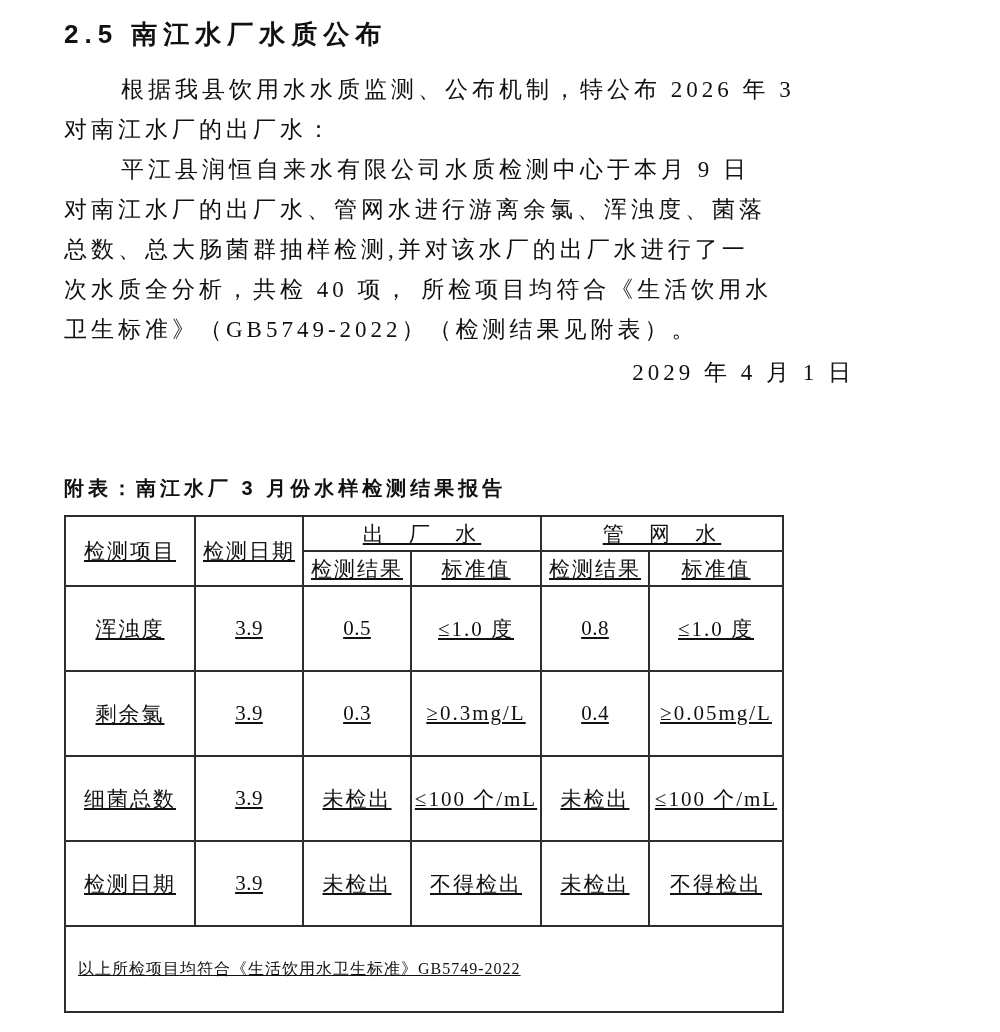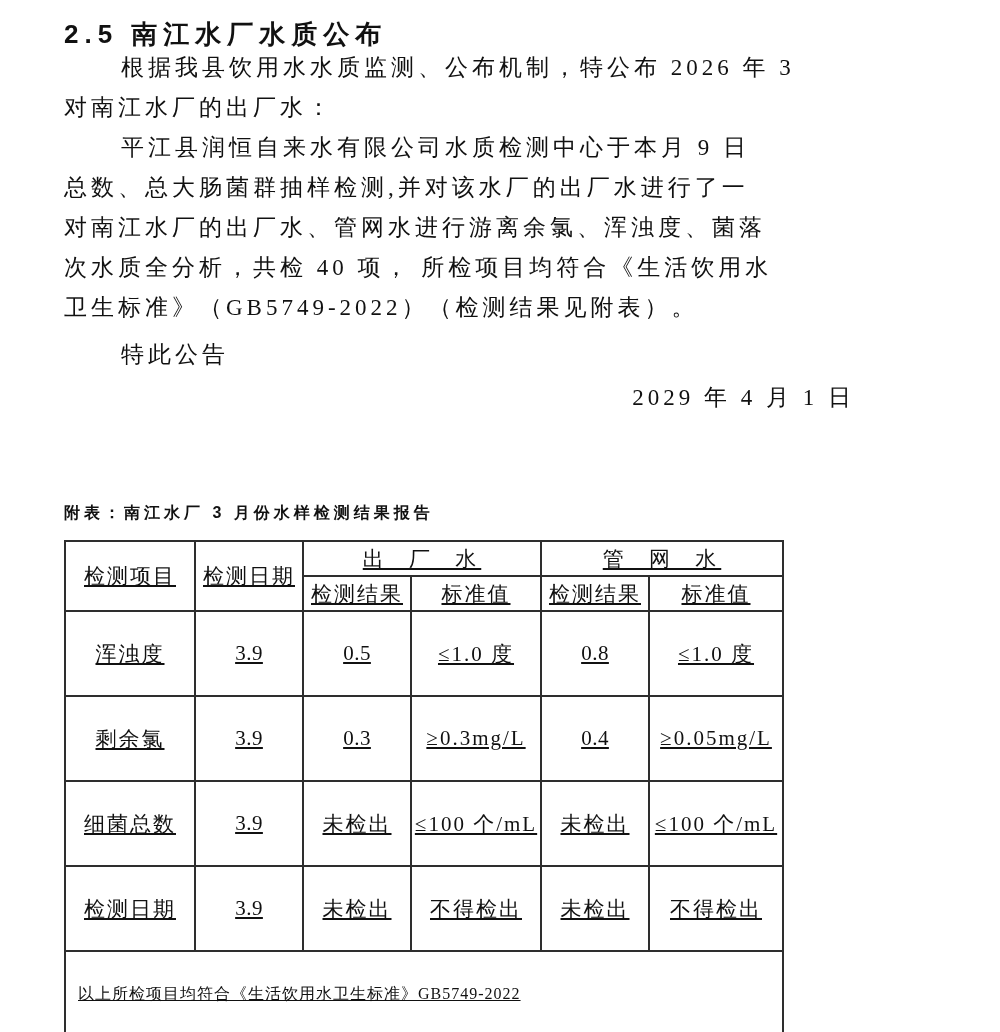--- a/index.html
+++ b/index.html
@@ -17,41 +17,41 @@
   .h1 {
     font-family: "Liberation Sans", sans-serif;
     font-weight: bold;
     font-size: 26px;
     line-height: 28px;
     letter-spacing: 6px;
     white-space: nowrap;
   }
 
   .para { margin: 0; }
-  .p1 { }
+  .p1 { margin-top: 22px; }
   .line {
     font-family: "Liberation Serif", serif;
     font-size: 23px;
     line-height: 40px;
     letter-spacing: 4px;
     white-space: nowrap;
   }
   .indent { text-indent: 57px; }
   .closing { margin-top: 7px; }
   .dateline {
     margin-top: 3px;
     text-align: right;
     white-space: nowrap;
   }
 
   .h2 {
     margin-top: 82px;
     font-family: "Liberation Sans", sans-serif;
     font-weight: bold;
-    font-size: 16px;
+    font-size: 20px;
     line-height: 26px;
     letter-spacing: 4px;
     white-space: nowrap;
   }
 
   table.report {
     margin-top: 14px;
     border-collapse: collapse;
     table-layout: fixed;
     width: 718px;
@@ -92,27 +92,26 @@
 
     <div class="h1">2.5 南江水厂水质公布</div>
 
     <div class="para p1">
       <div class="line indent">根据我县饮用水水质监测、公布机制，特公布 2026 年 3</div>
       <div class="line">对南江水厂的出厂水：</div>
     </div>
 
     <div class="para">
       <div class="line indent">平江县润恒自来水有限公司水质检测中心于本月 9 日</div>
+      <div class="line">对南江水厂的出厂水、管网水进行游离余氯、浑浊度、菌落</div>
       <div class="line">总数、总大肠菌群抽样检测,并对该水厂的出厂水进行了一</div>
-      <div class="line">对南江水厂的出厂水、管网水进行游离余氯、浑浊度、菌落</div>
       <div class="line">次水质全分析，共检 40 项， 所检项目均符合《生活饮用水</div>
       <div class="line">卫生标准》（GB5749-2022）（检测结果见附表）。</div>
     </div>
 
-    <div class="line indent closing">特此公告</div>
 
     <div class="line dateline">2029 年 4 月 1 日</div>
 
     <div class="h2">附表：南江水厂 3 月份水样检测结果报告</div>
 
     <table class="report">
       <colgroup>
         <col style="width:130px">
         <col style="width:108px">
         <col style="width:108px">

